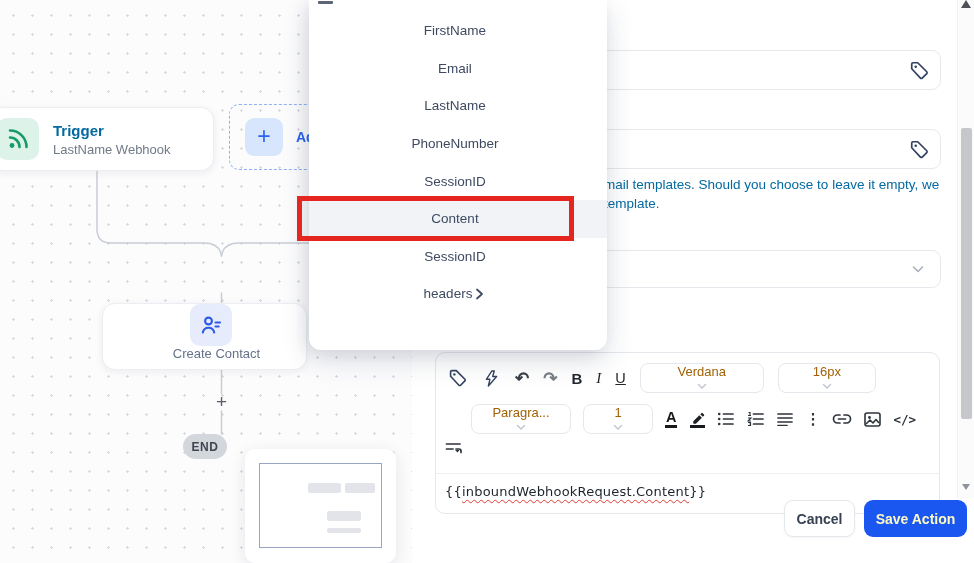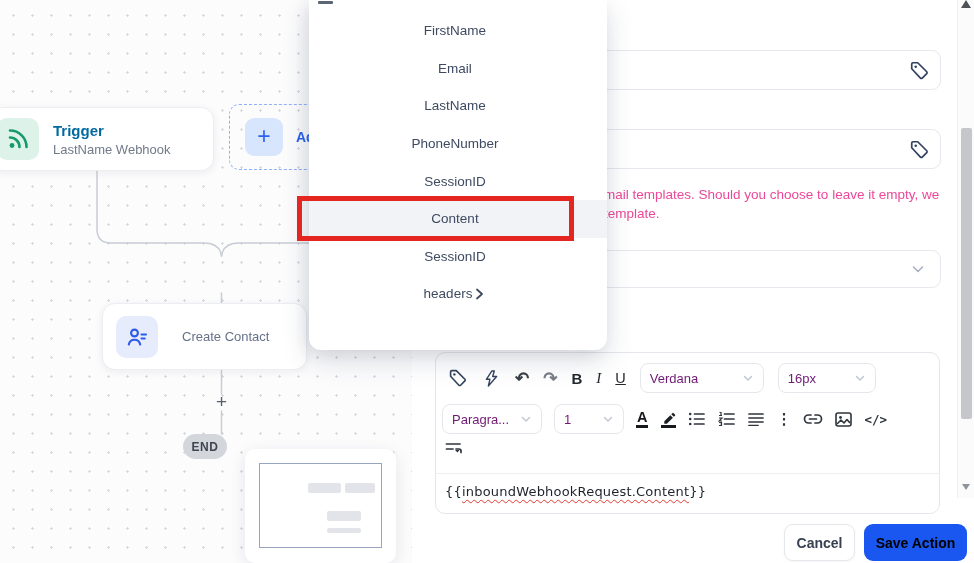--- a/index.html
+++ b/index.html
@@ -25,21 +25,21 @@
   .trigger-title { font-size:15px; font-weight:bold; color:#0369a1; margin-bottom:3px;}
   .trigger-sub { font-size:13px; color:#717a88; }
   .add-box { position:absolute; left:229px; top:104px; width:120px; height:66px;
              border:1.5px dashed #8fb0f6; border-radius:10px; display:flex; align-items:center; z-index:1; cursor:pointer;}
   .add-plus { width:38px; height:38px; margin-left:15px; background:#d8e6fd; border-radius:9px;
               color:#2a63f0; font-size:23px; font-weight:500; display:flex; align-items:center; justify-content:center; padding-bottom:2px;}
   .add-label { margin-left:13px; color:#2a63f0; font-weight:bold; font-size:14px; }
   .select-action { position:absolute; left:152px; top:256px; width:136px; height:37px; background:#fff;
                    border-radius:8px; box-shadow:0 1px 5px rgba(25,35,60,.10); display:flex; align-items:center;
                    justify-content:center; font-size:13.5px; color:#27303f; z-index:2;}
-  .create-node { left:102px; top:303px; width:205px; height:67px; }
+  .create-node { left:102px; top:303px; width:205px; height:67px;flex-direction:column; }
   .create-icon-box { background:#e6ecfb; margin-left:13px; }
   .create-label { margin-left:24px; font-size:13px; color:#66718a; }
   .plus-connector { position:absolute; left:212px; top:392px; width:19px; height:19px; text-align:center;
                     font-size:19px; color:#596068; line-height:19px; z-index:2; cursor:pointer;}
   .end-pill { position:absolute; left:183px; top:434px; width:44px; height:25px; background:#d3d6db;
               border-radius:13px; display:flex; align-items:center; justify-content:center;
               font-size:12px; font-weight:bold; color:#3f4651; letter-spacing:.5px; z-index:2;}
   .preview-card { position:absolute; left:245px; top:449px; width:151px; height:114px; background:#fff;
                   border-radius:10px; box-shadow:0 4px 16px rgba(20,30,60,.10); z-index:2;}
   .wireframe { position:absolute; left:14px; top:14px; width:123px; height:85px; border:1.5px solid #96a5c2; }
@@ -49,52 +49,52 @@
   .bar3 { left:67px; top:47px; width:34px; height:10px; }
   .bar4 { left:67px; top:64px; width:34px; height:5px; }
   
   .panel { position:absolute; left:412px; top:0; width:562px; height:563px; background:#fff; z-index:1;}
   .field { position:absolute; left:23px; width:506px; height:40px; border:1px solid #e5e8ec; border-radius:9px;
            display:flex; align-items:center; background:#fff;}
   .field-1 { top:50px; } .field-2 { top:129px; }
   .field input { flex:1; border:none; outline:none; height:100%; border-radius:9px; font-size:13px; padding:0 12px;}
   .tag-btn { width:26px; height:26px; margin-right:8px; border:none; background:transparent; cursor:pointer;
              display:flex; align-items:center; justify-content:center;}
-  .helper { position:absolute; left:192px; top:185px; width:360px; font-size:13.5px; color:#ec4899; line-height:19px;}
+  .helper { position:absolute; left:192px; top:175px; width:360px; font-size:13.5px; color:#0369a1; line-height:19px;}
   .tpl-select { position:absolute; left:23px; top:250px; width:506px; height:38px; border:1px solid #e5e8ec;
                 border-radius:9px; display:flex; align-items:center; justify-content:flex-end; padding-right:14px; cursor:pointer; background:#fff;}
   .editor { position:absolute; left:23px; top:352px; width:505px; height:162px; border:1px solid #e4e7eb; border-radius:10px; background:#fff;}
   .tb { position:absolute; display:flex; align-items:center; }
   .tb1 { left:12px; top:10px; gap:14px; }
   .tb2 { left:6px; top:51px; gap:12px; }
   .tb3 { left:9px; top:88px; }
   .ti { border:none; background:transparent; cursor:pointer; display:flex; align-items:center; justify-content:center;
         font-family:"Liberation Sans",sans-serif; padding:0; }
   .glyph { font-size:17px; color:#3a3f46; font-weight:bold; }
   .redo-g { color:#777d85; }
   .b-btn { font-size:15px; font-weight:bold; color:#23272d; }
   .i-btn { font-size:15px; font-style:italic; font-family:"Liberation Serif",serif; color:#23272d; }
   .u-btn { font-size:14.5px; color:#23272d; text-decoration:underline; }
   .a-btn { font-size:14.5px; font-weight:bold; color:#16191d; border-bottom:3px solid #16191d; line-height:15px; padding:0 1px;}
   .marker-wrap { display:flex; flex-direction:column; align-items:center; }
   .marker-bar { width:15px; height:3px; background:#16191d; margin-top:1px;}
   .more-btn { font-size:15px; color:#2f353c; font-weight:bold; letter-spacing:0;}
   .code-btn { font-size:12.5px; font-weight:bold; color:#2f353c; font-family:"DejaVu Sans Mono",monospace;}
   .tsel { border:1px solid #e4e7eb; border-radius:8px; height:30px; display:flex; align-items:center;
-          justify-content:space-between; padding:0 9px; color:#701a75; font-size:13px; cursor:pointer; background:#fff; white-space:nowrap;}
-  .w124 { width:124px; } .w98 { width:98px; } .w100 { width:100px; } .w70 { width:70px; }
+          justify-content:space-between; padding:0 9px; color:#a16207; font-size:13px; cursor:pointer; background:#fff; white-space:nowrap;flex-direction:column;}
+  .w124 { width:124px; } .w98 { width:98px; } .w100 { width:100px;margin-left:29px; } .w70 { width:70px; }
   .divider { position:absolute; left:0; right:0; top:120px; height:1px; background:#edeff2; }
   .editor-content { position:absolute; left:9px; top:131px; font-family:"DejaVu Sans",sans-serif;
                     font-size:13px; color:#1d232b; letter-spacing:.2px;}
   .token { text-decoration:underline wavy #e23c32 1px; text-underline-offset:3px; }
-  .btn { position:absolute; top:524px; height:37px; border-radius:9px; font-size:14px; cursor:pointer;
+  .btn { position:absolute; top:500px; height:37px; border-radius:9px; font-size:14px; cursor:pointer;
          display:flex; align-items:center; justify-content:center; font-family:"Liberation Sans",sans-serif;}
   .cancel-btn { left:372px; width:71px; background:#fff; border:1px solid #e4e7eb; color:#374151; font-weight:bold;
                 box-shadow:0 1px 3px rgba(0,0,0,.04);}
-  .save-btn { left:452px; width:103px; background:#1a57f0; border:none; color:#000000; font-weight:bold; }
+  .save-btn { left:452px; width:103px; background:#1a57f0; border:none; color:#fef9c3; font-weight:bold; }
   
   .scrollbar { position:absolute; left:545px; top:0; width:17px; height:498px; background:#fbfbfc; border-left:1px solid #f1f1f2;}
   .sb-thumb { position:absolute; left:3px; top:128px; width:11px; height:291px; background:#c5c7ca; border-radius:2px;}
   .sb-up { position:absolute; left:3px; top:0; width:0; height:0;
            border-left:5.5px solid transparent; border-right:5.5px solid transparent; border-bottom:8px solid #4e5257;}
   .sb-down { position:absolute; left:4px; top:484px; width:0; height:0;
              border-left:4.5px solid transparent; border-right:4.5px solid transparent; border-top:6px solid #8f949b;}
   
   .dropdown { position:absolute; left:309px; top:0; width:298px; height:350px; background:#fff;
               border-radius:0 0 12px 12px; box-shadow:0 10px 28px rgba(40,50,80,.16), -4px 4px 14px rgba(40,50,80,.08);

